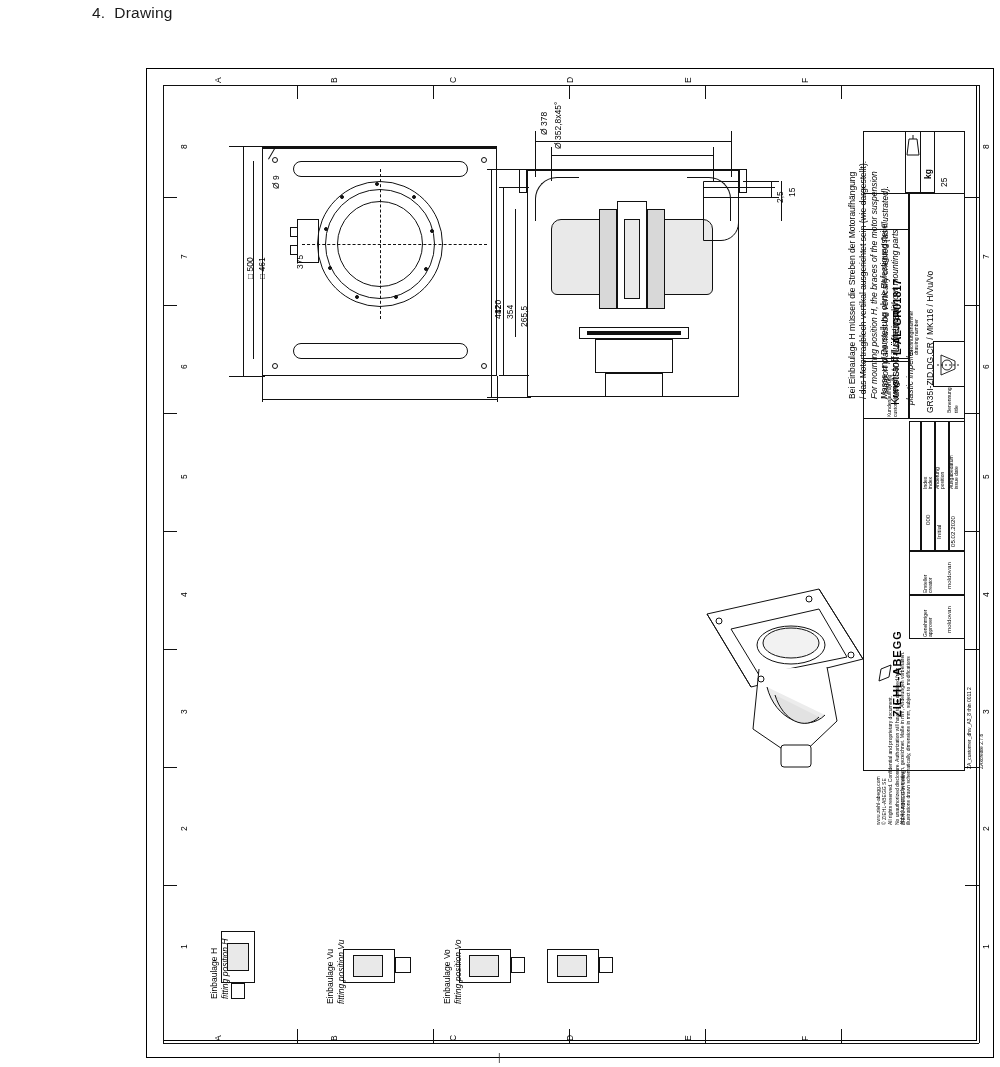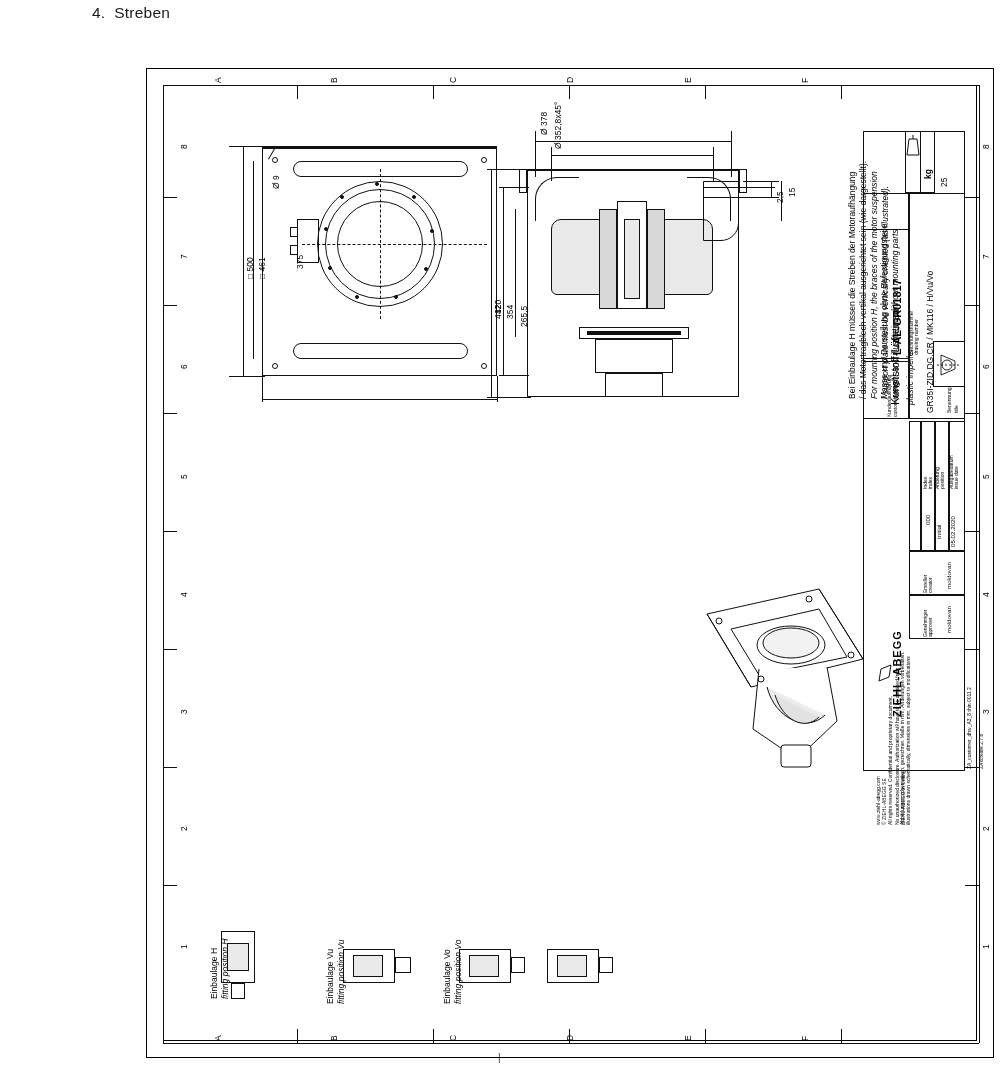--- a/index.html
+++ b/index.html
@@ -93,21 +93,21 @@
     position: absolute;
     left: 0; top: 0;
     width: 848px; height: 990px;
     pointer-events: none;
   }
 </style>
 </head>
 <body>
 
 <div class="section-title">
-  <span class="num">4.</span><span>Streben</span>
+  <span class="num">4.</span><span>Drawing</span>
 </div>
 
 <div id="sheet-wrap">
   <div id="sheet">
     <div id="inner-frame"></div>
 
     <div class="ln vline" style="left:16px; top:16px; height:958px;"></div>
     <div class="ln vline" style="left:832px; top:16px; height:958px;"></div>
 
     <div class="ln hline" style="left:16px; top:16px; width:816px;"></div>

